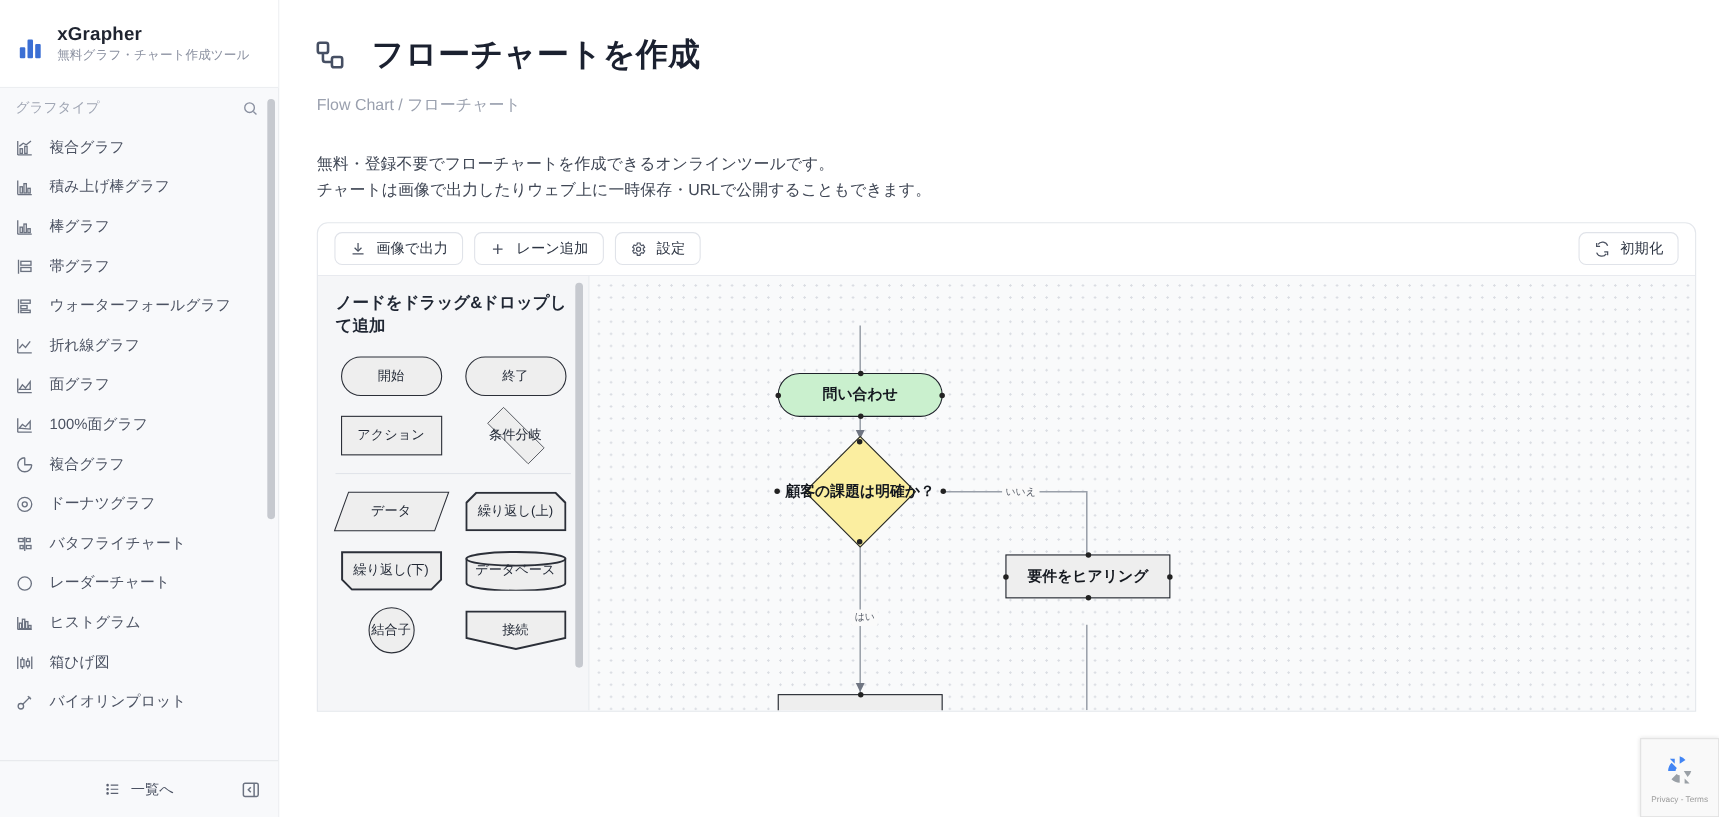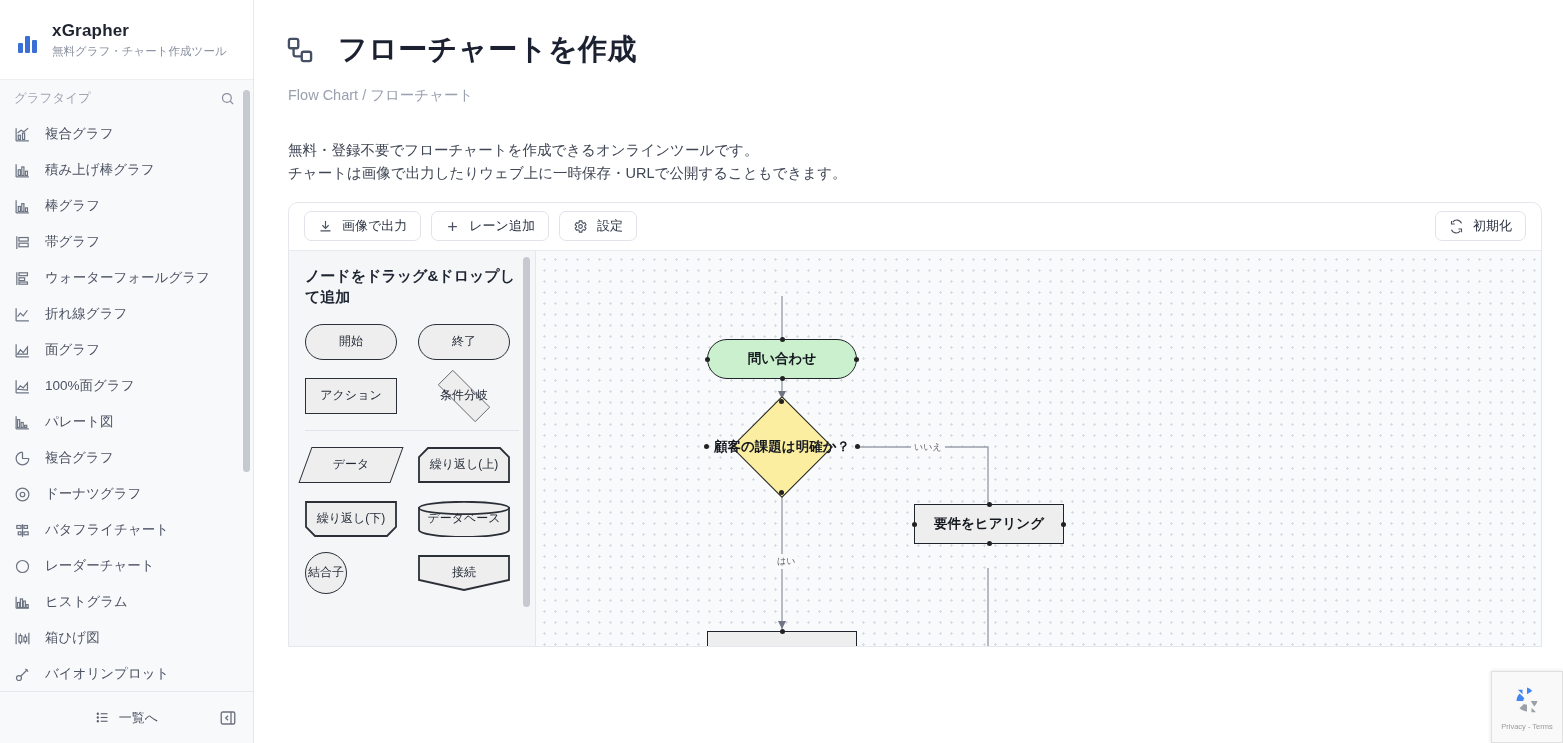--- a/index.html
+++ b/index.html
@@ -109,21 +109,21 @@
   .tb-btn svg{width:15px;height:15px;color:#4a5160;}
 
   .editor-body { display:flex; height: 395px; }
   .palette {
     width: 247px; flex:0 0 247px; background:#f5f6f8;
     border-right:1px solid #e4e7ec; position:relative; overflow:hidden;
     padding: 14px 16px 0 16px;
   }
   .palette-title { font-size:15px; font-weight:700; color:#1f2633; line-height:1.42; margin-bottom:14px; }
   .pal-grid { display:grid; grid-template-columns: 1fr 1fr; gap:14px 12px; }
-  .pal-cell { height:40px; display:flex; align-items:center; justify-content:flex-start; cursor:grab; position:relative; }
+  .pal-cell { height:40px; display:flex; align-items:center; justify-content:center; cursor:grab; position:relative; }
   .shape {
     width: 92px; height: 36px; display:flex; align-items:center; justify-content:center;
     font-size:12.5px; color:#1f2633; background:#eeeeee;
     border:1.6px solid #2b2f38; position:relative;
   }
   .shape.stadium { border-radius: 18px; }
   .shape.rect { border-radius: 0; }
   .shape.diamond { background:transparent; border:none; }
   .shape.diamond .dia-bg {
     position:absolute; inset:2px 6px; background:#eeeeee; border:1.6px solid #2b2f38;
@@ -303,32 +303,20 @@
         <span class="nav-ico">
           <svg viewBox="0 0 24 24" fill="none" stroke="currentColor" stroke-width="1.7">
               <path d="M3 21V3"></path>
               <path d="M3 21h18"></path>
               <path d="M5 16l4-5 4 3 6-7v10z"></path>
             </svg>
         </span>
         <span class="nav-label">100%面グラフ</span>
       </div>
 
-      <div class="nav-item">
-        <span class="nav-ico">
-          <svg viewBox="0 0 24 24" fill="none" stroke="currentColor" stroke-width="1.7">
-              <path d="M3 21V3"></path>
-              <path d="M3 21h18"></path>
-              <rect x="5" y="8" width="3" height="11"></rect>
-              <rect x="10" y="12" width="3" height="7"></rect>
-              <rect x="15" y="16" width="3" height="3"></rect>
-            </svg>
-        </span>
-        <span class="nav-label">パレート図</span>
-      </div>
 
       <div class="nav-item">
         <span class="nav-ico">
           <svg viewBox="0 0 24 24" fill="none" stroke="currentColor" stroke-width="1.7">
               <path d="M12 3a9 9 0 1 0 9 9"></path>
               <path d="M12 3v9h9"></path>
             </svg>
         </span>
         <span class="nav-label">複合グラフ</span>
       </div>

